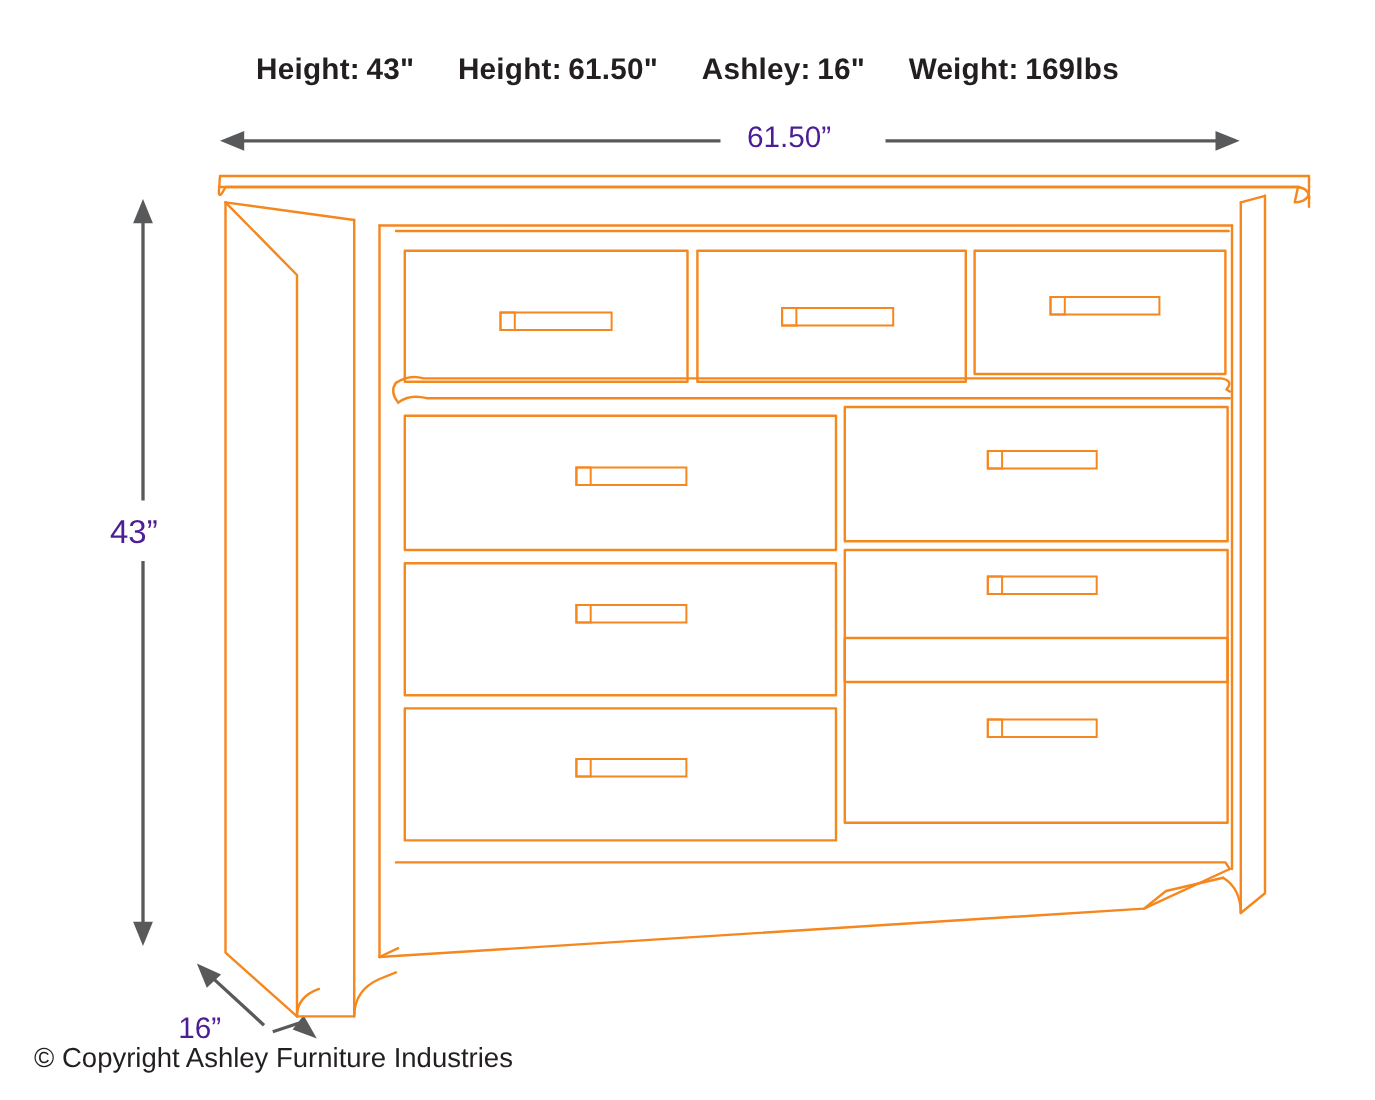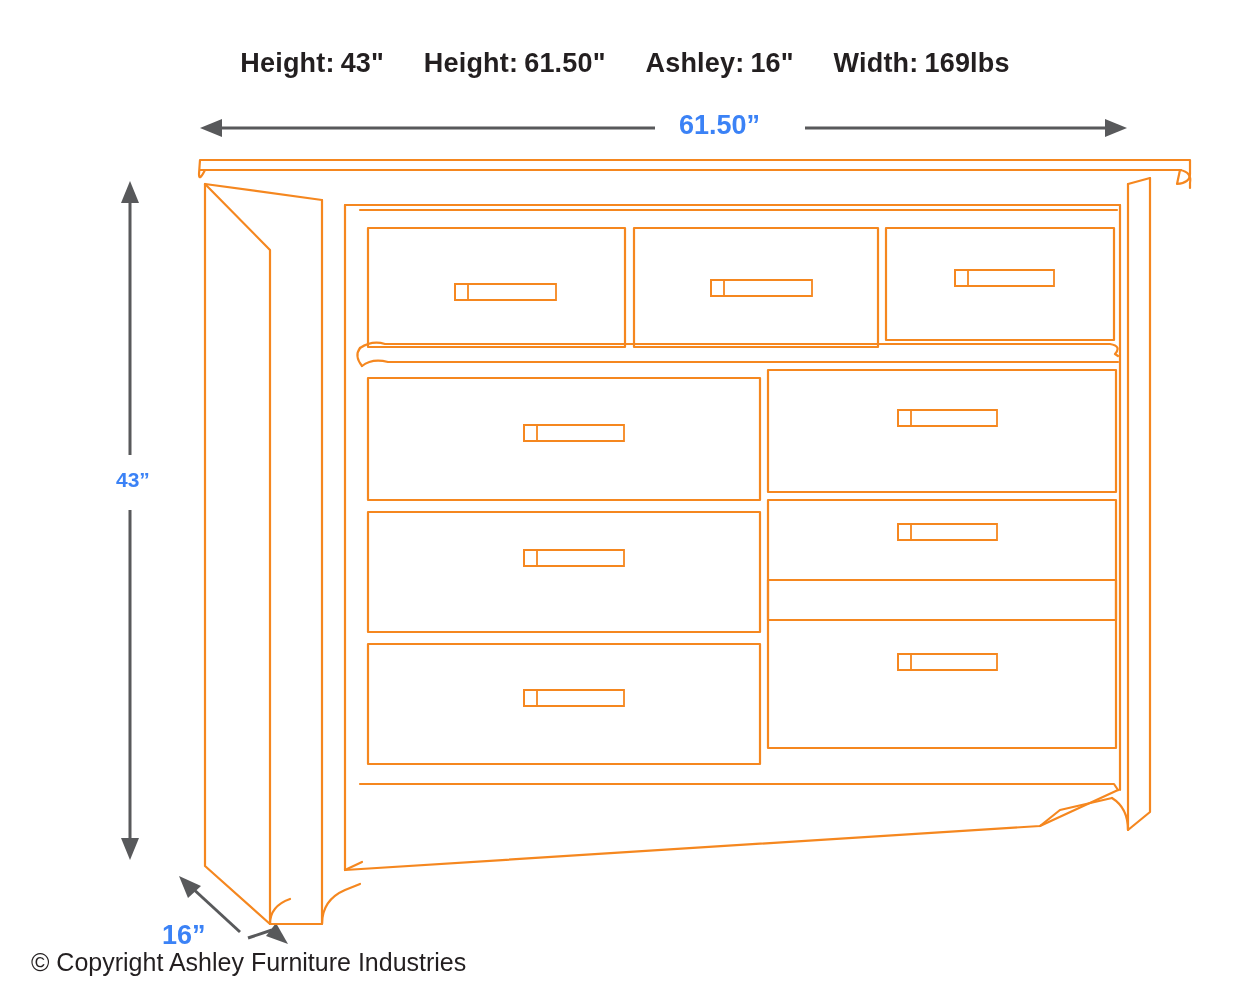--- a/index.html
+++ b/index.html
@@ -39,34 +39,33 @@
     left: 0;
     width: 1250px;
     text-align: left;
     font-size: 25px;
     color: #231f20;
     padding-left: 31px;
   }
 
   .dim-label {
     position: absolute;
-    font-weight: bold;
-    color: #3b82f6;
+    font-weight: normal;
+    color: #4c1d95;
     white-space: nowrap;
   }
   #width-label {
     top: 110px;
     left: 679px;
     font-size: 27px;
   }
   #height-label {
     top: 468px;
     left: 100px;
-    font-size: 21px;
-    margin-left: 16px;
+    font-size: 30px;
   }
   #depth-label {
     top: 920px;
     left: 162px;
     font-size: 27px;
   }
 
   svg.diagram {
     position: absolute;
     top: 0;
@@ -100,21 +99,21 @@
   <span class="spec-item">
     <span class="spec-label">Height:</span><span class="spec-value">43"</span>
   </span>
   <span class="spec-item">
     <span class="spec-label">Height:</span><span class="spec-value">61.50"</span>
   </span>
   <span class="spec-item">
     <span class="spec-label">Ashley:</span><span class="spec-value">16"</span>
   </span>
   <span class="spec-item">
-    <span class="spec-label">Width:</span><span class="spec-value">169lbs</span>
+    <span class="spec-label">Weight:</span><span class="spec-value">169lbs</span>
   </span>
 </div>
 
 <svg class="diagram" viewBox="0 0 1250 1000">
 
   <g>
     <line class="arrowline" x1="215" y1="128" x2="655" y2="128"></line>
     <line class="arrowline" x1="805" y1="128" x2="1112" y2="128"></line>
     <polygon class="arrowhead" points="200,128 222,119 222,137"></polygon>
     <polygon class="arrowhead" points="1127,128 1105,119 1105,137"></polygon>

